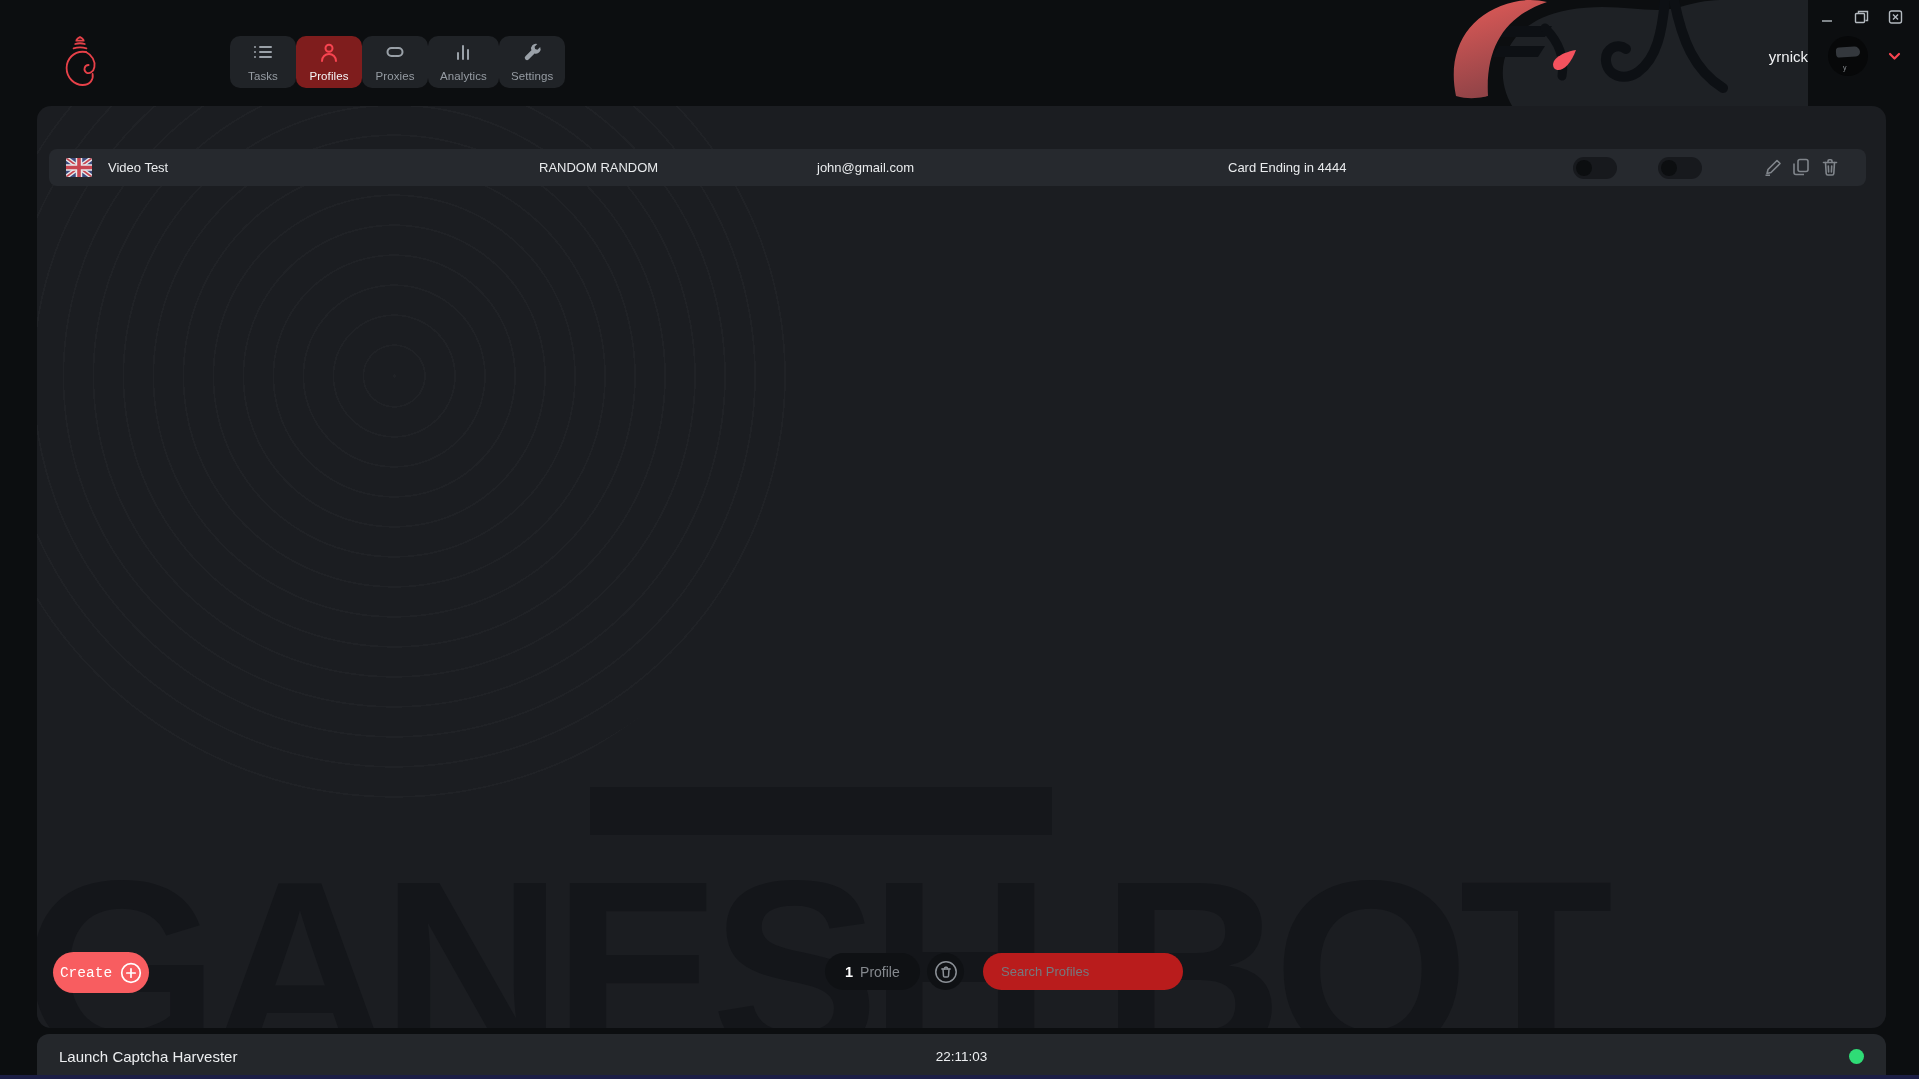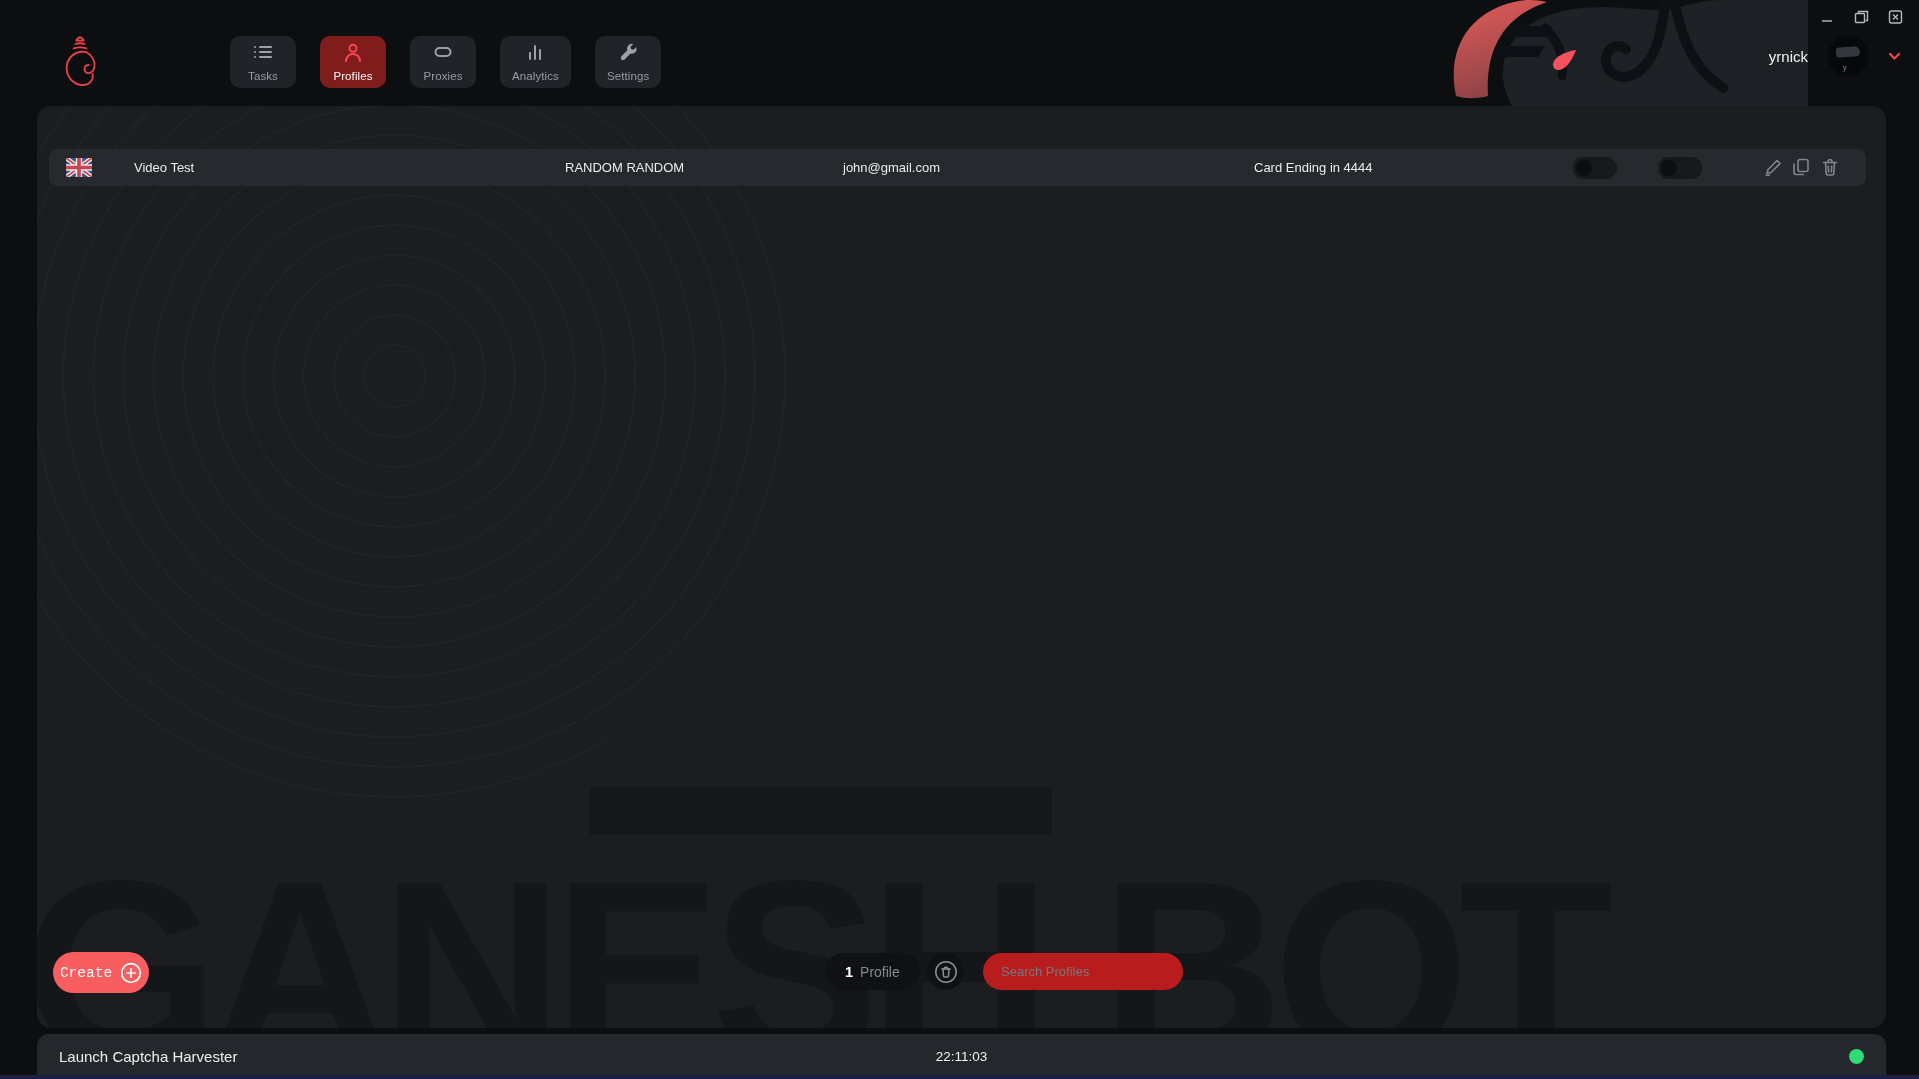--- a/index.html
+++ b/index.html
@@ -8,21 +8,21 @@
     background:#0c0e10;
     font-family:"Liberation Sans", sans-serif;
     color:#eef0f2;
     position:relative;
   }
   svg { display:block; }
 
   
   .logo { position:absolute; left:62px; top:34px; width:36px; height:54px; }
 
-  .nav { position:absolute; left:230px; top:36px; display:flex; gap:24px; }
+  .nav { position:absolute; left:230px; top:36px; display:flex; }
   .nav-btn {
     min-width:66px; height:52px; padding:7px 12px 6px;
     background:#202327; border:none; border-radius:10px;
     display:flex; flex-direction:column; align-items:center; justify-content:space-between;
     cursor:pointer;
   }
   .nav-btn .nav-label { font-size:11.5px; color:#969ca3; letter-spacing:.1px; }
   .nav-btn.active { background:#7f1d1d; }
   .nav-btn.active .nav-label { color:#f5f6f7; }
 
@@ -56,21 +56,21 @@
   }
   .watermark-bar { position:absolute; left:553px; top:681px; width:462px; height:48px; background:#15171b; }
 
   .thead { position:absolute; left:0; top:0; width:100%; height:40px; }
   .th { position:absolute; top:13px; font-size:13px; font-weight:700; color:#f84450; }
 
   .row {
     position:absolute; left:12px; top:43px; width:1817px; height:37px;
     background:#26292e; border-radius:8px;
   }
-  .cell { position:absolute; top:11px; font-size:13px; color:#e9ebed;margin-left:26px; }
+  .cell { position:absolute; top:11px; font-size:13px; color:#e9ebed; }
   .flag { position:absolute; left:17px; top:9px; width:26px; height:19px; border-radius:2px; overflow:hidden; }
 
   .toggle {
     position:absolute; top:8px; width:44px; height:22px; border-radius:11px;
     background:#17191d; border:none; cursor:pointer;
   }
   .toggle .knob { position:absolute; left:3px; top:3px; width:16px; height:16px; border-radius:50%; background:#0c0e10; }
 
   .icon-btn { position:absolute; top:8px; background:none; border:none; padding:0; cursor:pointer; }
 

